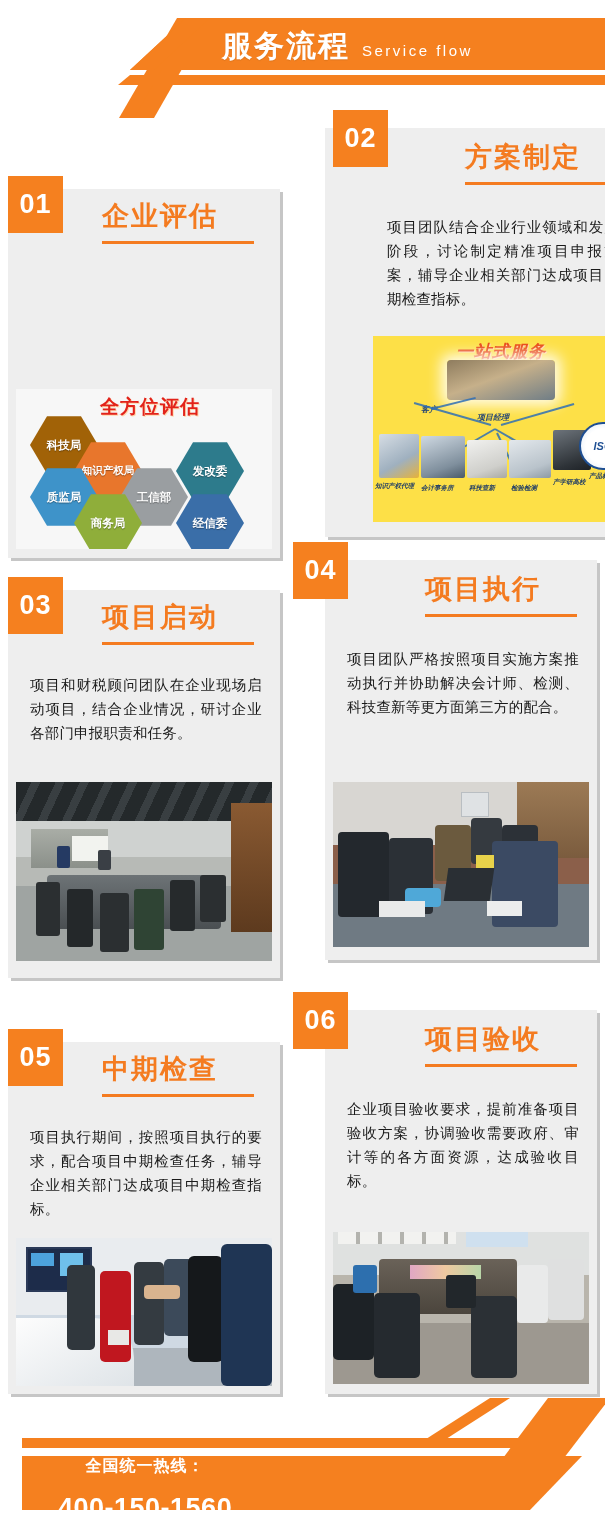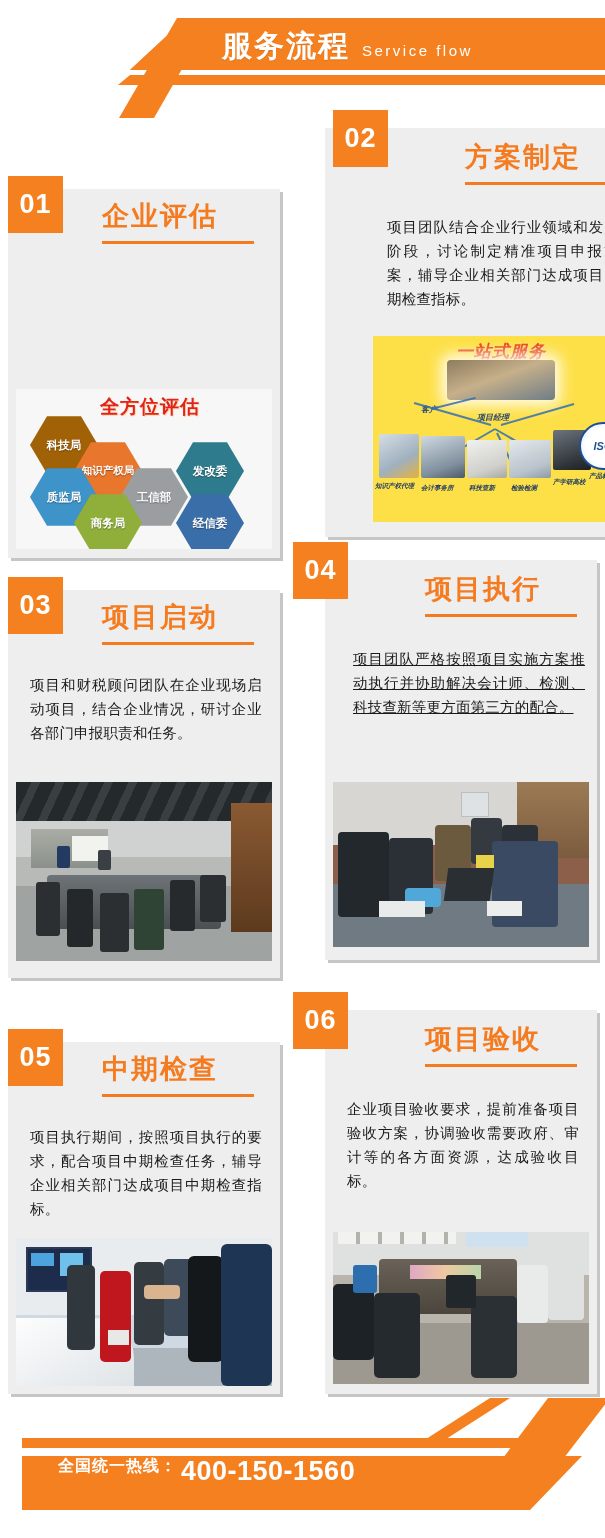--- a/index.html
+++ b/index.html
@@ -124,21 +124,21 @@
   }
   .ftr-diag{
     position:absolute;left:430px;top:0px;width:180px;height:112px;background:#F5801F;
     clip-path:polygon(118px 0,180px 0,94px 112px,34px 112px);
   }
   .ftr-diag2{
     position:absolute;left:404px;top:0px;width:120px;height:50px;background:#F5801F;
     clip-path:polygon(86px 0,106px 0,28px 50px,8px 50px);
   }
   .ftr-text{
-    position:absolute;left:58px;top:58px;height:54px;display:flex;align-items:flex-start;gap:4px;z-index:5;
+    position:absolute;left:58px;top:58px;height:54px;display:flex;align-items:center;gap:16px;z-index:5;flex-direction:column;
   }
   .ftr-text .lbl{font-size:16px;color:#ffffff;font-weight:bold;letter-spacing:1px;}
   .ftr-text .num{font-size:27px;color:#ffffff;font-weight:bold;letter-spacing:.5px;}
 </style>
 </head>
 <body>
 
 <div class="page">
 
   <div class="header-wrap">
@@ -236,21 +236,21 @@
         <div style="position:absolute;left:32%;top:38%;width:5%;height:11%;background:#3a3f45;border-radius:2px;"></div>
       </div>
     </div>
   </div>
 
   <div class="card" style="left:325px;top:560px;width:272px;height:400px;">
     <div class="card-inner">
       <div class="badge" style="left:-32px;top:-18px;width:55px;height:57px;">04</div>
       <div class="c-title" style="left:100px;top:16px;">项目执行</div>
       <div class="c-title-rule" style="left:100px;top:54px;width:152px;"></div>
-      <div class="c-body" style="left:28px;top:88px;width:232px;text-decoration:underline;">项目团队严格按照项目实施方案推动执行并协助解决会计师、检测、科技查新等更方面第三方的配合。</div>
+      <div class="c-body" style="left:22px;top:88px;width:232px;">项目团队严格按照项目实施方案推动执行并协助解决会计师、检测、科技查新等更方面第三方的配合。</div>
 
       <div class="photo" style="left:8px;top:222px;width:256px;height:165px;">
         <div class="sky" style="background:linear-gradient(180deg,#d8d6d2 0 38%,#8b5f4a 38% 62%,#6f7a83 62% 100%);"></div>
         <div style="position:absolute;left:72%;top:0;width:28%;height:46%;background:linear-gradient(180deg,#9c7a55,#7b5c3e);"></div>
         <div style="position:absolute;left:50%;top:6%;width:10%;height:14%;background:#dfe2e4;border:1px solid #b9bec2;"></div>
         <div style="position:absolute;left:2%;top:30%;width:20%;height:52%;background:#23282d;border-radius:4px;"></div>
         <div style="position:absolute;left:22%;top:34%;width:17%;height:46%;background:#2b3036;border-radius:4px;"></div>
         <div style="position:absolute;left:40%;top:26%;width:14%;height:34%;background:#6b5a3e;border-radius:4px;"></div>
         <div style="position:absolute;left:54%;top:22%;width:12%;height:28%;background:#353a40;border-radius:4px;"></div>
         <div style="position:absolute;left:66%;top:26%;width:14%;height:34%;background:#2c3137;border-radius:4px;"></div>

